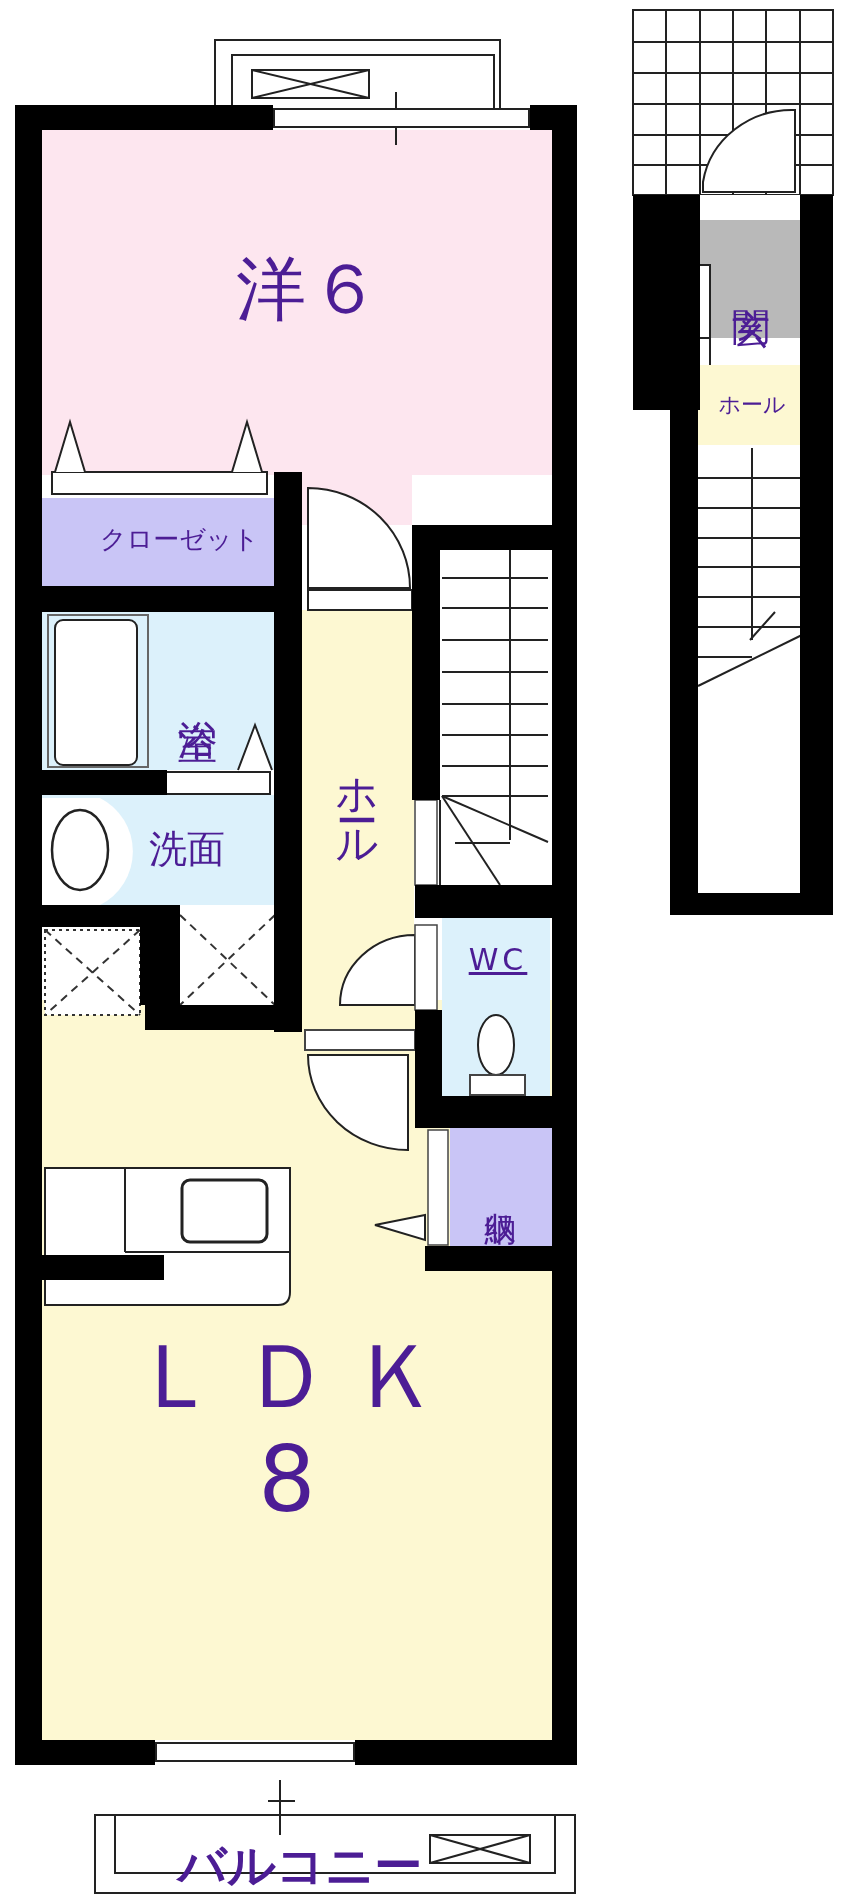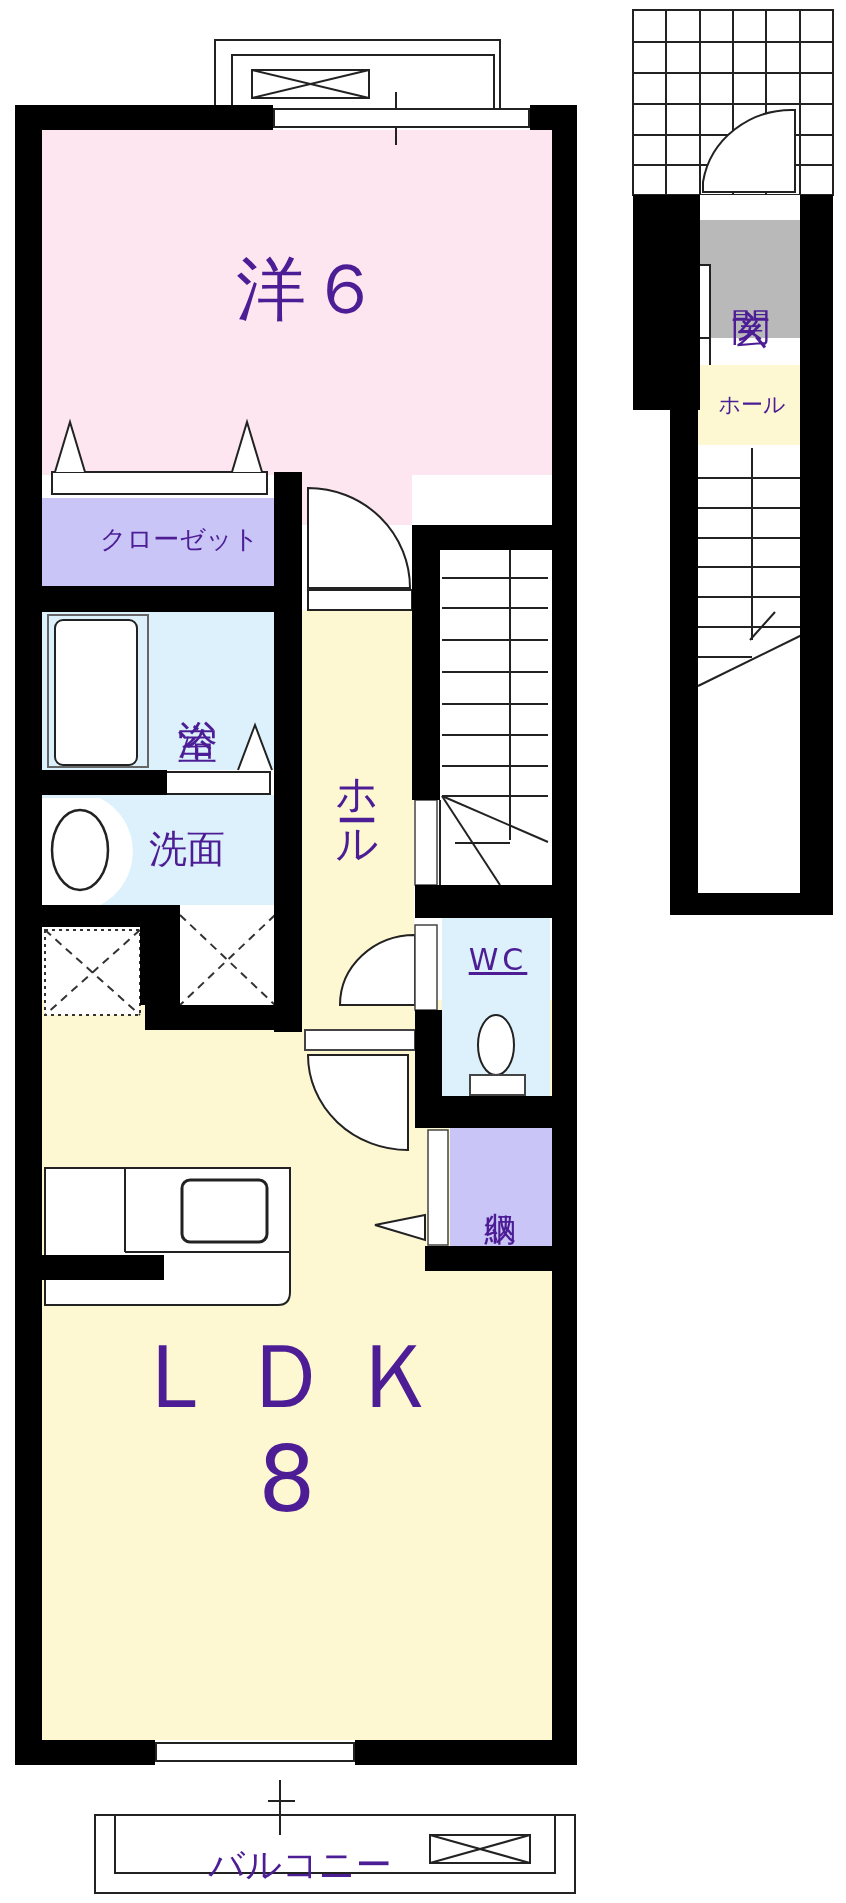--- a/index.html
+++ b/index.html
@@ -204,17 +204,17 @@
 
 <div class="lbl" style="left:448px;top:925px;width:100px;height:70px;font-size:30px;letter-spacing:4px;text-decoration:underline;">WC</div>
 
 <div class="lbl vlbl" style="left:470px;top:1135px;width:60px;height:108px;font-size:32px;">収納</div>
 
 <div class="lbl" style="left:42px;top:1308px;width:510px;height:240px;font-size:90px;flex-direction:column;">
   <span style="letter-spacing:20px;">ＬＤＫ</span>
   <span style="letter-spacing:20px;margin-top:10px;">8</span>
 </div>
 
-<div class="lbl" style="left:170px;top:1840px;width:260px;height:50px;font-size:36px;">バルコニー</div>
+<div class="lbl" style="left:170px;top:1840px;width:260px;height:50px;font-size:48px;font-weight:bold;">バルコニー</div>
 
 <div class="lbl vlbl" style="left:720px;top:225px;width:60px;height:110px;font-size:38px;">玄関</div>
 
 <div class="lbl" style="left:698px;top:375px;width:108px;height:60px;font-size:22px;">ホール</div>
 
 </body></html>

